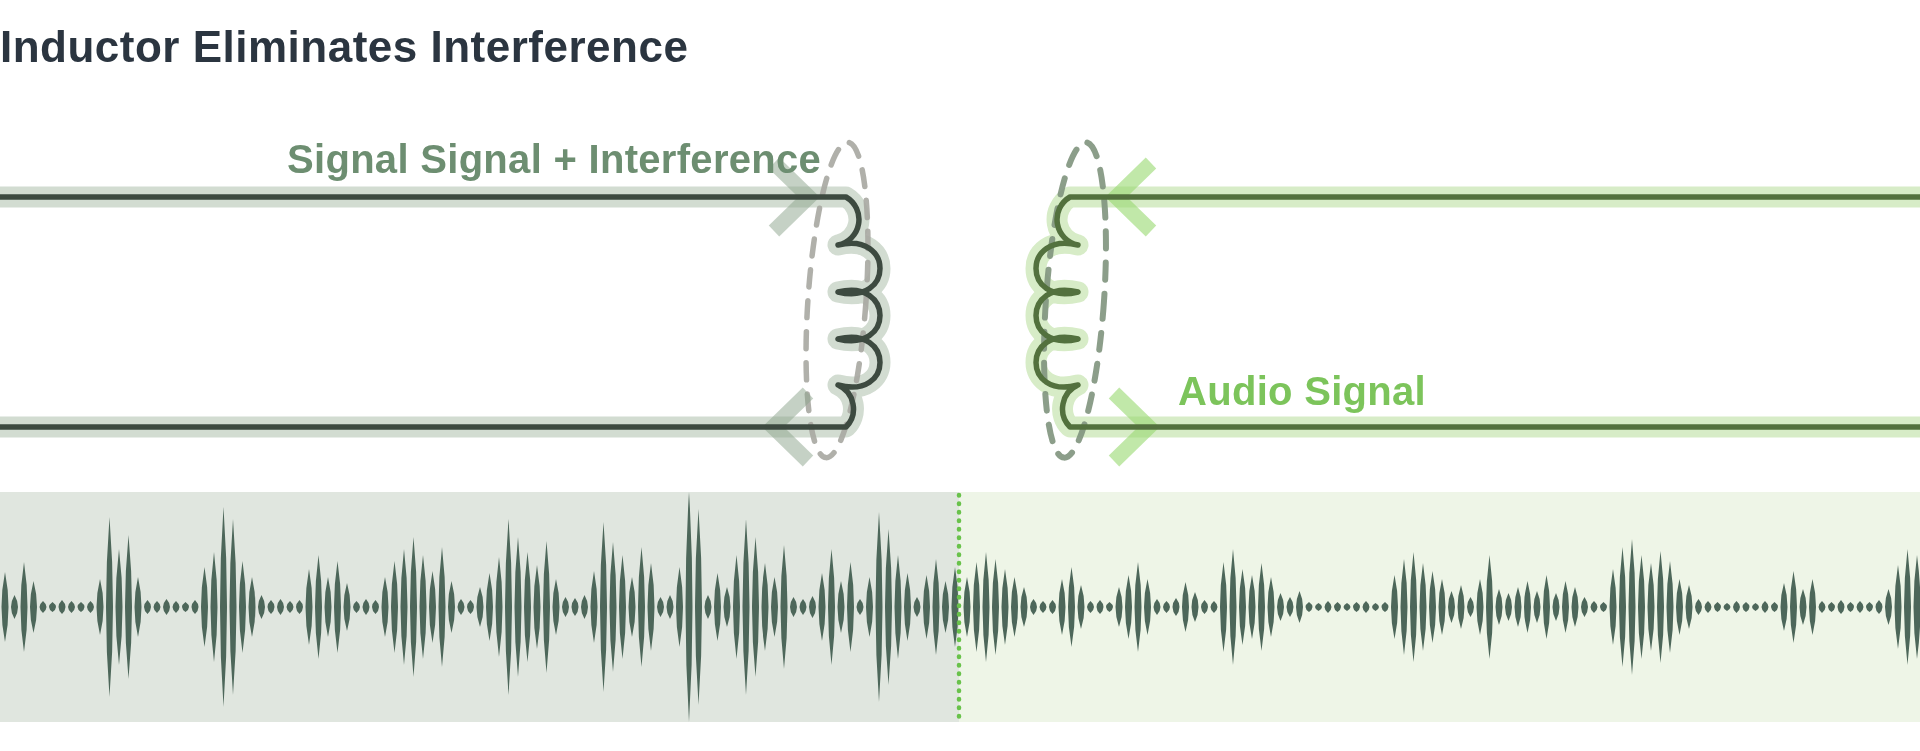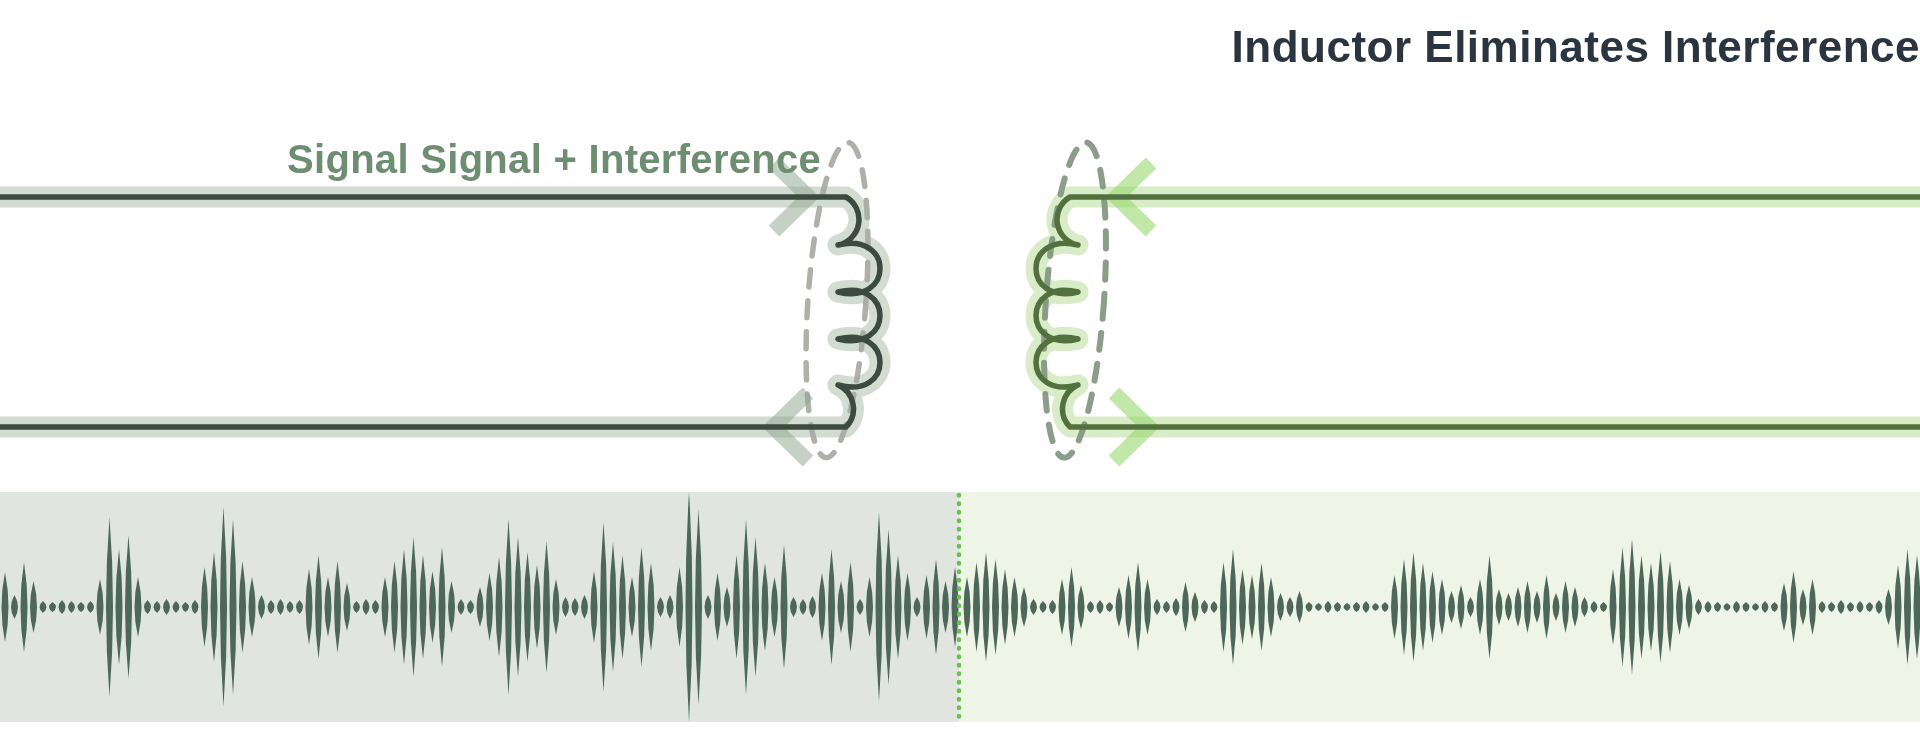--- a/index.html
+++ b/index.html
@@ -6,21 +6,21 @@
   .canvas{
     position:relative;
     width:1920px;height:751px;
     overflow:hidden;
     background:#ffffff;
     font-family:"Liberation Sans", sans-serif;
   }
   .title{
     position:absolute;
     left:0; top:22px; width:1920px;
-    text-align:right;
+    text-align:left;
     font-size:44px;
     font-weight:700;
     letter-spacing:0.5px;
   }
   .wire-label{
     position:absolute;
     font-size:40px;
     font-weight:700;
     letter-spacing:0.3px;
     white-space:nowrap;
@@ -68,14 +68,15 @@
     <g id="wave-clean">
         <path d="M 967 577 Q 974 607 967 637 Q 960 607 967 577 Z M 976.5 562 Q 983.5 607 976.5 652 Q 969.5 607 976.5 562 Z M 986 552 Q 993 607 986 662 Q 979 607 986 552 Z M 995.5 559 Q 1002.5 607 995.5 655 Q 988.5 607 995.5 559 Z M 1005 569 Q 1012 607 1005 645 Q 998 607 1005 569 Z M 1014.5 577 Q 1021.5 607 1014.5 637 Q 1007.5 607 1014.5 577 Z M 1024 587 Q 1031 607 1024 627 Q 1017 607 1024 587 Z M 1033.5 599 Q 1040.5 607 1033.5 615 Q 1026.5 607 1033.5 599 Z M 1043 601 Q 1050 607 1043 613 Q 1036 607 1043 601 Z M 1052.5 600 Q 1059.5 607 1052.5 614 Q 1045.5 607 1052.5 600 Z M 1062 579 Q 1069 607 1062 635 Q 1055 607 1062 579 Z M 1071.5 567 Q 1078.5 607 1071.5 647 Q 1064.5 607 1071.5 567 Z M 1081 585 Q 1088 607 1081 629 Q 1074 607 1081 585 Z M 1090.5 601 Q 1097.5 607 1090.5 613 Q 1083.5 607 1090.5 601 Z M 1100 600 Q 1107 607 1100 614 Q 1093 607 1100 600 Z M 1109.5 602 Q 1116.5 607 1109.5 612 Q 1102.5 607 1109.5 602 Z M 1119 587 Q 1126 607 1119 627 Q 1112 607 1119 587 Z M 1128.5 575 Q 1135.5 607 1128.5 639 Q 1121.5 607 1128.5 575 Z M 1138 562 Q 1145 607 1138 652 Q 1131 607 1138 562 Z M 1147.5 579 Q 1154.5 607 1147.5 635 Q 1140.5 607 1147.5 579 Z M 1157 599 Q 1164 607 1157 615 Q 1150 607 1157 599 Z M 1166.5 601 Q 1173.5 607 1166.5 613 Q 1159.5 607 1166.5 601 Z M 1176 598 Q 1183 607 1176 616 Q 1169 607 1176 598 Z M 1185.5 582 Q 1192.5 607 1185.5 632 Q 1178.5 607 1185.5 582 Z M 1195 592 Q 1202 607 1195 622 Q 1188 607 1195 592 Z M 1204.5 600 Q 1211.5 607 1204.5 614 Q 1197.5 607 1204.5 600 Z M 1214 601 Q 1221 607 1214 613 Q 1207 607 1214 601 Z M 1223.5 562 Q 1230.5 607 1223.5 652 Q 1216.5 607 1223.5 562 Z M 1233 549 Q 1240 607 1233 665 Q 1226 607 1233 549 Z M 1242.5 569 Q 1249.5 607 1242.5 645 Q 1235.5 607 1242.5 569 Z M 1252 575 Q 1259 607 1252 639 Q 1245 607 1252 575 Z M 1261.5 563 Q 1268.5 607 1261.5 651 Q 1254.5 607 1261.5 563 Z M 1271 577 Q 1278 607 1271 637 Q 1264 607 1271 577 Z M 1280.5 593 Q 1287.5 607 1280.5 621 Q 1273.5 607 1280.5 593 Z M 1290 597 Q 1297 607 1290 617 Q 1283 607 1290 597 Z M 1299.5 591 Q 1306.5 607 1299.5 623 Q 1292.5 607 1299.5 591 Z M 1309 602 Q 1316 607 1309 612 Q 1302 607 1309 602 Z M 1318.5 603 Q 1325.5 607 1318.5 611 Q 1311.5 607 1318.5 603 Z M 1328 601 Q 1335 607 1328 613 Q 1321 607 1328 601 Z M 1337.5 602 Q 1344.5 607 1337.5 612 Q 1330.5 607 1337.5 602 Z M 1347 603 Q 1354 607 1347 611 Q 1340 607 1347 603 Z M 1356.5 602 Q 1363.5 607 1356.5 612 Q 1349.5 607 1356.5 602 Z M 1366 601 Q 1373 607 1366 613 Q 1359 607 1366 601 Z M 1375.5 603 Q 1382.5 607 1375.5 611 Q 1368.5 607 1375.5 603 Z M 1385 602 Q 1392 607 1385 612 Q 1378 607 1385 602 Z M 1394.5 575 Q 1401.5 607 1394.5 639 Q 1387.5 607 1394.5 575 Z M 1404 559 Q 1411 607 1404 655 Q 1397 607 1404 559 Z M 1413.5 552 Q 1420.5 607 1413.5 662 Q 1406.5 607 1413.5 552 Z M 1423 563 Q 1430 607 1423 651 Q 1416 607 1423 563 Z M 1432.5 571 Q 1439.5 607 1432.5 643 Q 1425.5 607 1432.5 571 Z M 1442 579 Q 1449 607 1442 635 Q 1435 607 1442 579 Z M 1451.5 591 Q 1458.5 607 1451.5 623 Q 1444.5 607 1451.5 591 Z M 1461 585 Q 1468 607 1461 629 Q 1454 607 1461 585 Z M 1470.5 597 Q 1477.5 607 1470.5 617 Q 1463.5 607 1470.5 597 Z M 1480 579 Q 1487 607 1480 635 Q 1473 607 1480 579 Z M 1489.5 555 Q 1496.5 607 1489.5 659 Q 1482.5 607 1489.5 555 Z M 1499 589 Q 1506 607 1499 625 Q 1492 607 1499 589 Z M 1508.5 593 Q 1515.5 607 1508.5 621 Q 1501.5 607 1508.5 593 Z M 1518 587 Q 1525 607 1518 627 Q 1511 607 1518 587 Z M 1527.5 581 Q 1534.5 607 1527.5 633 Q 1520.5 607 1527.5 581 Z M 1537 591 Q 1544 607 1537 623 Q 1530 607 1537 591 Z M 1546.5 575 Q 1553.5 607 1546.5 639 Q 1539.5 607 1546.5 575 Z M 1556 593 Q 1563 607 1556 621 Q 1549 607 1556 593 Z M 1565.5 581 Q 1572.5 607 1565.5 633 Q 1558.5 607 1565.5 581 Z M 1575 587 Q 1582 607 1575 627 Q 1568 607 1575 587 Z M 1584.5 597 Q 1591.5 607 1584.5 617 Q 1577.5 607 1584.5 597 Z M 1594 601 Q 1601 607 1594 613 Q 1587 607 1594 601 Z M 1603.5 602 Q 1610.5 607 1603.5 612 Q 1596.5 607 1603.5 602 Z M 1613 569 Q 1620 607 1613 645 Q 1606 607 1613 569 Z M 1622.5 547 Q 1629.5 607 1622.5 667 Q 1615.5 607 1622.5 547 Z M 1632 539 Q 1639 607 1632 675 Q 1625 607 1632 539 Z M 1641.5 555 Q 1648.5 607 1641.5 659 Q 1634.5 607 1641.5 555 Z M 1651 563 Q 1658 607 1651 651 Q 1644 607 1651 563 Z M 1660.5 551 Q 1667.5 607 1660.5 663 Q 1653.5 607 1660.5 551 Z M 1670 561 Q 1677 607 1670 653 Q 1663 607 1670 561 Z M 1679.5 579 Q 1686.5 607 1679.5 635 Q 1672.5 607 1679.5 579 Z M 1689 585 Q 1696 607 1689 629 Q 1682 607 1689 585 Z M 1698.5 599 Q 1705.5 607 1698.5 615 Q 1691.5 607 1698.5 599 Z M 1708 601 Q 1715 607 1708 613 Q 1701 607 1708 601 Z M 1717.5 602 Q 1724.5 607 1717.5 612 Q 1710.5 607 1717.5 602 Z M 1727 603 Q 1734 607 1727 611 Q 1720 607 1727 603 Z M 1736.5 601 Q 1743.5 607 1736.5 613 Q 1729.5 607 1736.5 601 Z M 1746 602 Q 1753 607 1746 612 Q 1739 607 1746 602 Z M 1755.5 603 Q 1762.5 607 1755.5 611 Q 1748.5 607 1755.5 603 Z M 1765 601 Q 1772 607 1765 613 Q 1758 607 1765 601 Z M 1774.5 602 Q 1781.5 607 1774.5 612 Q 1767.5 607 1774.5 602 Z M 1784 583 Q 1791 607 1784 631 Q 1777 607 1784 583 Z M 1793.5 571 Q 1800.5 607 1793.5 643 Q 1786.5 607 1793.5 571 Z M 1803 589 Q 1810 607 1803 625 Q 1796 607 1803 589 Z M 1812.5 579 Q 1819.5 607 1812.5 635 Q 1805.5 607 1812.5 579 Z M 1822 601 Q 1829 607 1822 613 Q 1815 607 1822 601 Z M 1831.5 602 Q 1838.5 607 1831.5 612 Q 1824.5 607 1831.5 602 Z M 1841 600 Q 1848 607 1841 614 Q 1834 607 1841 600 Z M 1850.5 602 Q 1857.5 607 1850.5 612 Q 1843.5 607 1850.5 602 Z M 1860 601 Q 1867 607 1860 613 Q 1853 607 1860 601 Z M 1869.5 602 Q 1876.5 607 1869.5 612 Q 1862.5 607 1869.5 602 Z M 1879 600 Q 1886 607 1879 614 Q 1872 607 1879 600 Z M 1888.5 589 Q 1895.5 607 1888.5 625 Q 1881.5 607 1888.5 589 Z M 1898 565 Q 1905 607 1898 649 Q 1891 607 1898 565 Z M 1907.5 549 Q 1914.5 607 1907.5 665 Q 1900.5 607 1907.5 549 Z M 1917 555 Q 1924 607 1917 659 Q 1910 607 1917 555 Z " fill="#4d675a"></path>
       </g>
     <g id="wave-divider">
         <line x1="959" y1="495" x2="959" y2="719" stroke="#69c24b" stroke-width="4.5" stroke-dasharray="0.5 8" stroke-linecap="round"></line>
       </g>
   </svg>
 
   <div class="wire-label label-noisy" style="color: rgb(109, 142, 113);">Signal Signal + Interference</div>
 
+  <div class="wire-label label-clean" style="color: rgb(124, 196, 91);">Audio Signal</div>
 
 </div>
 
 </body></html>

